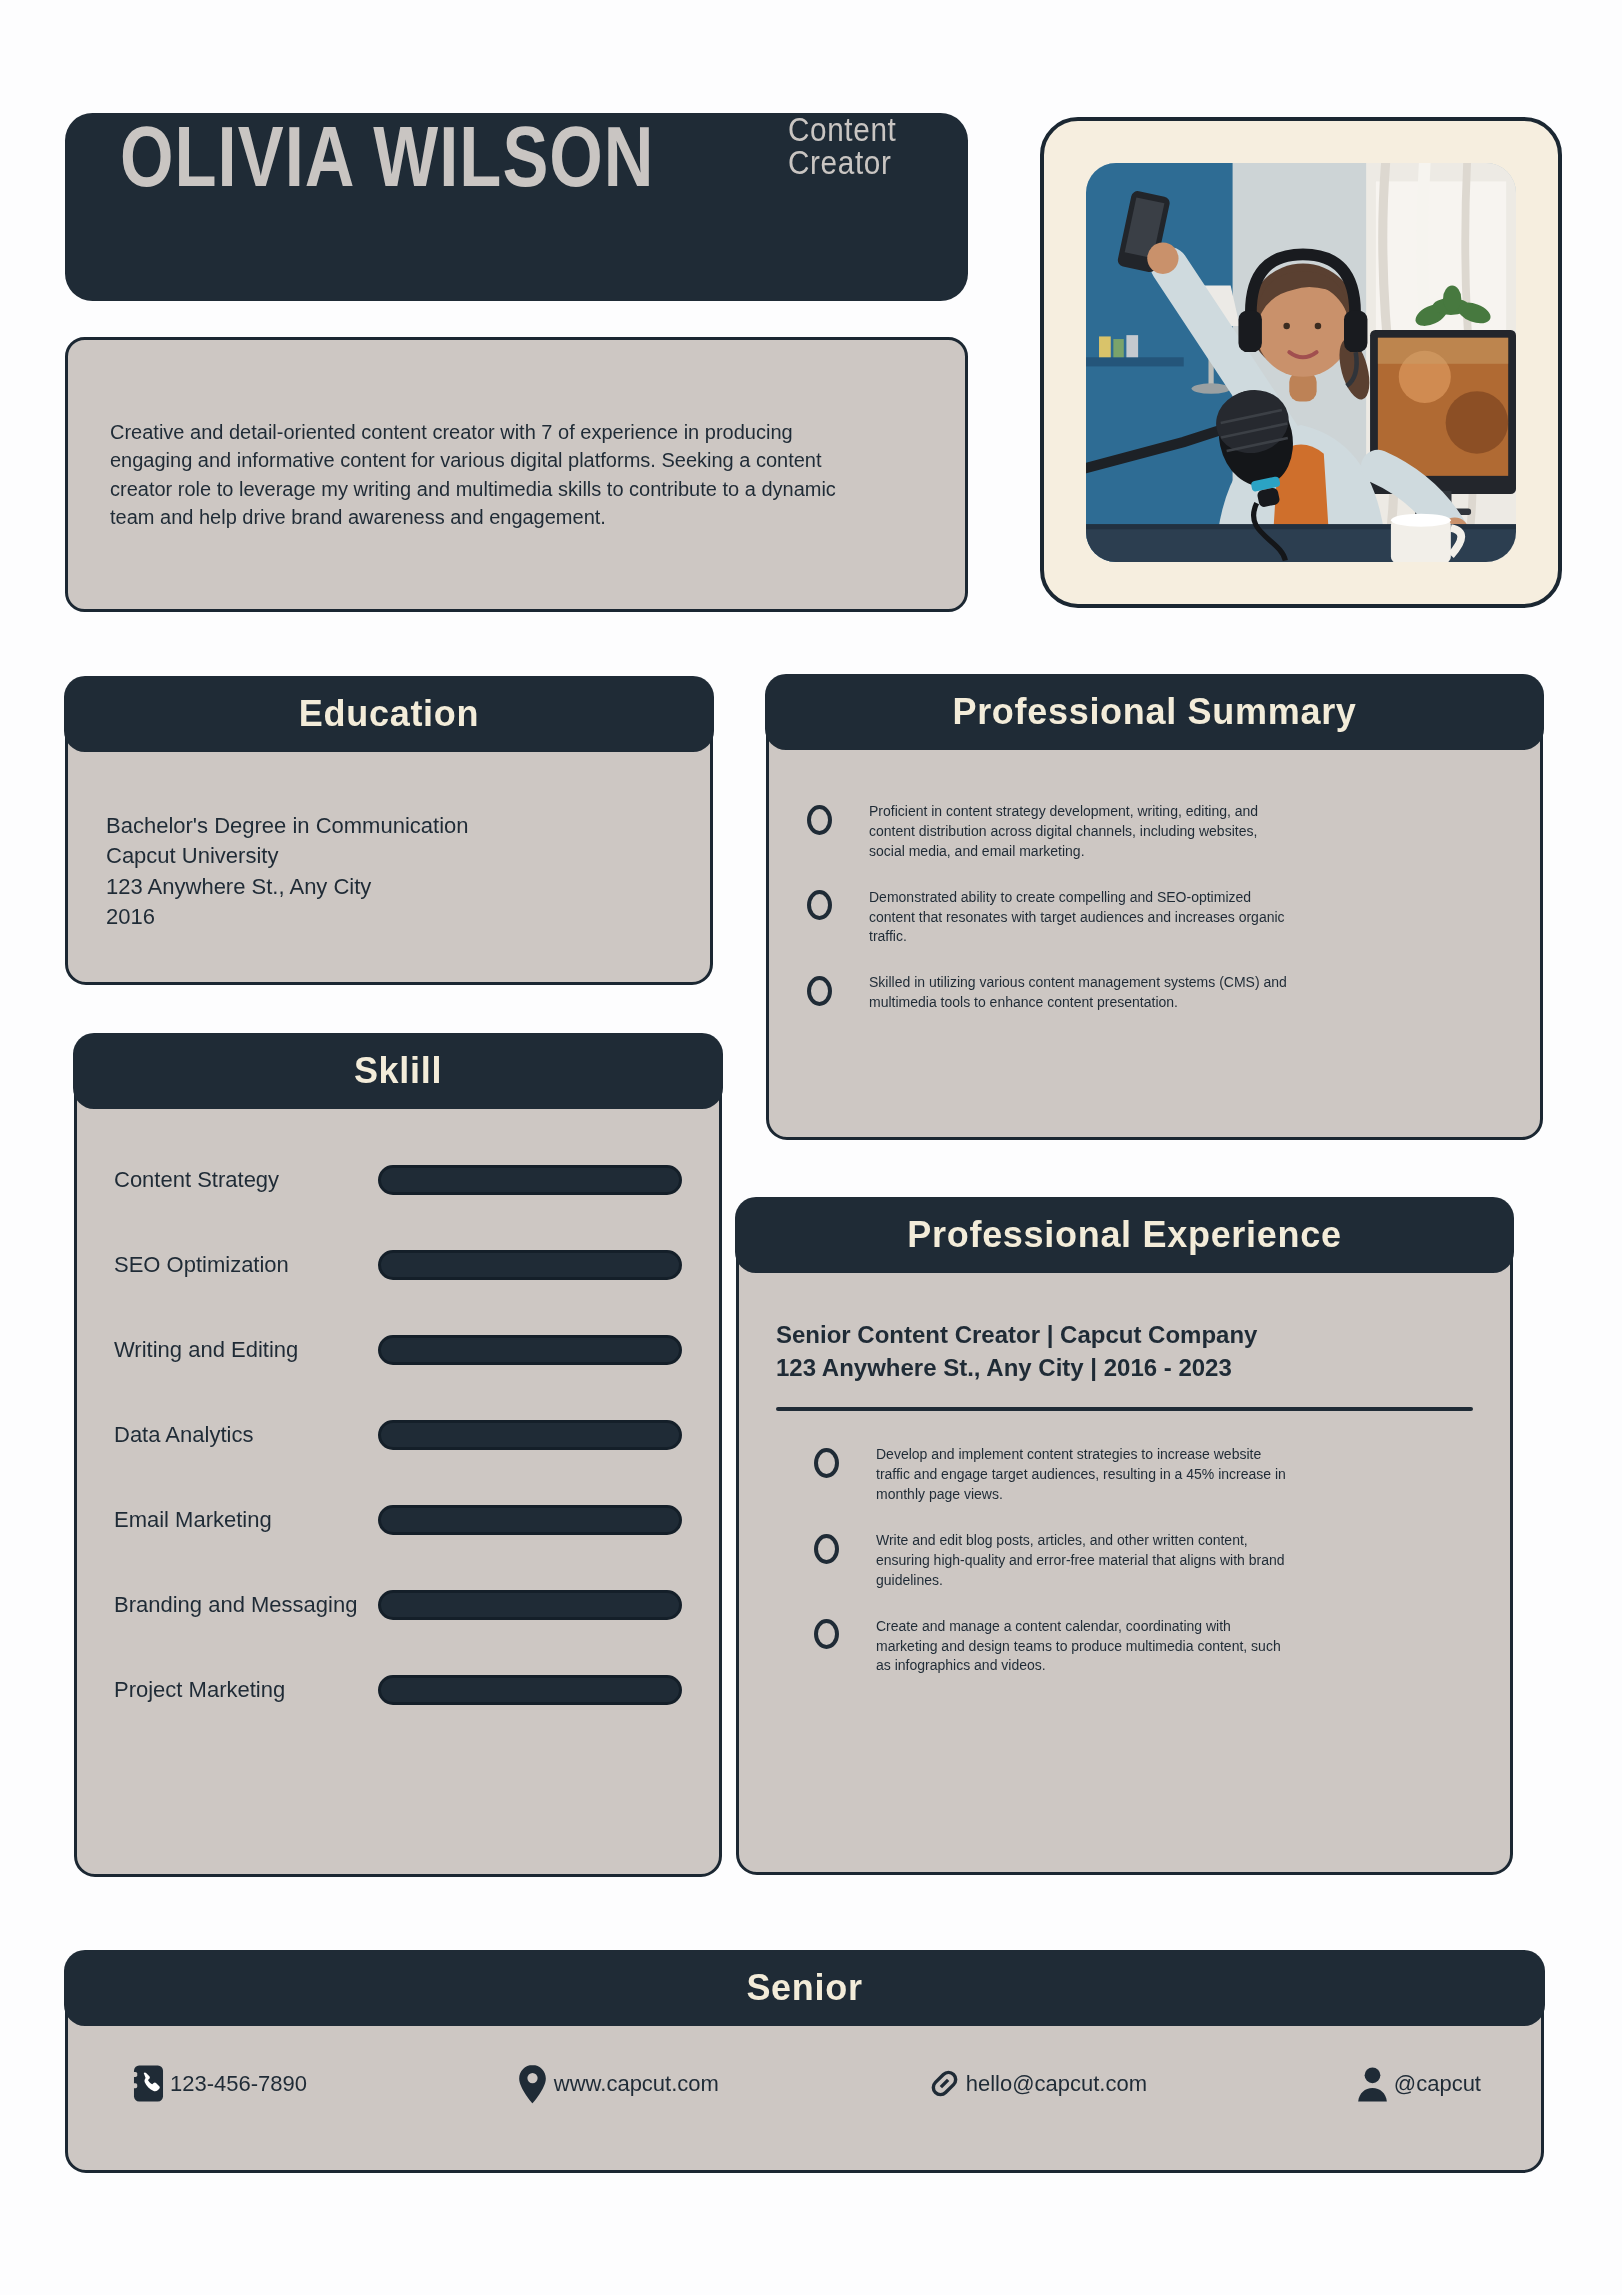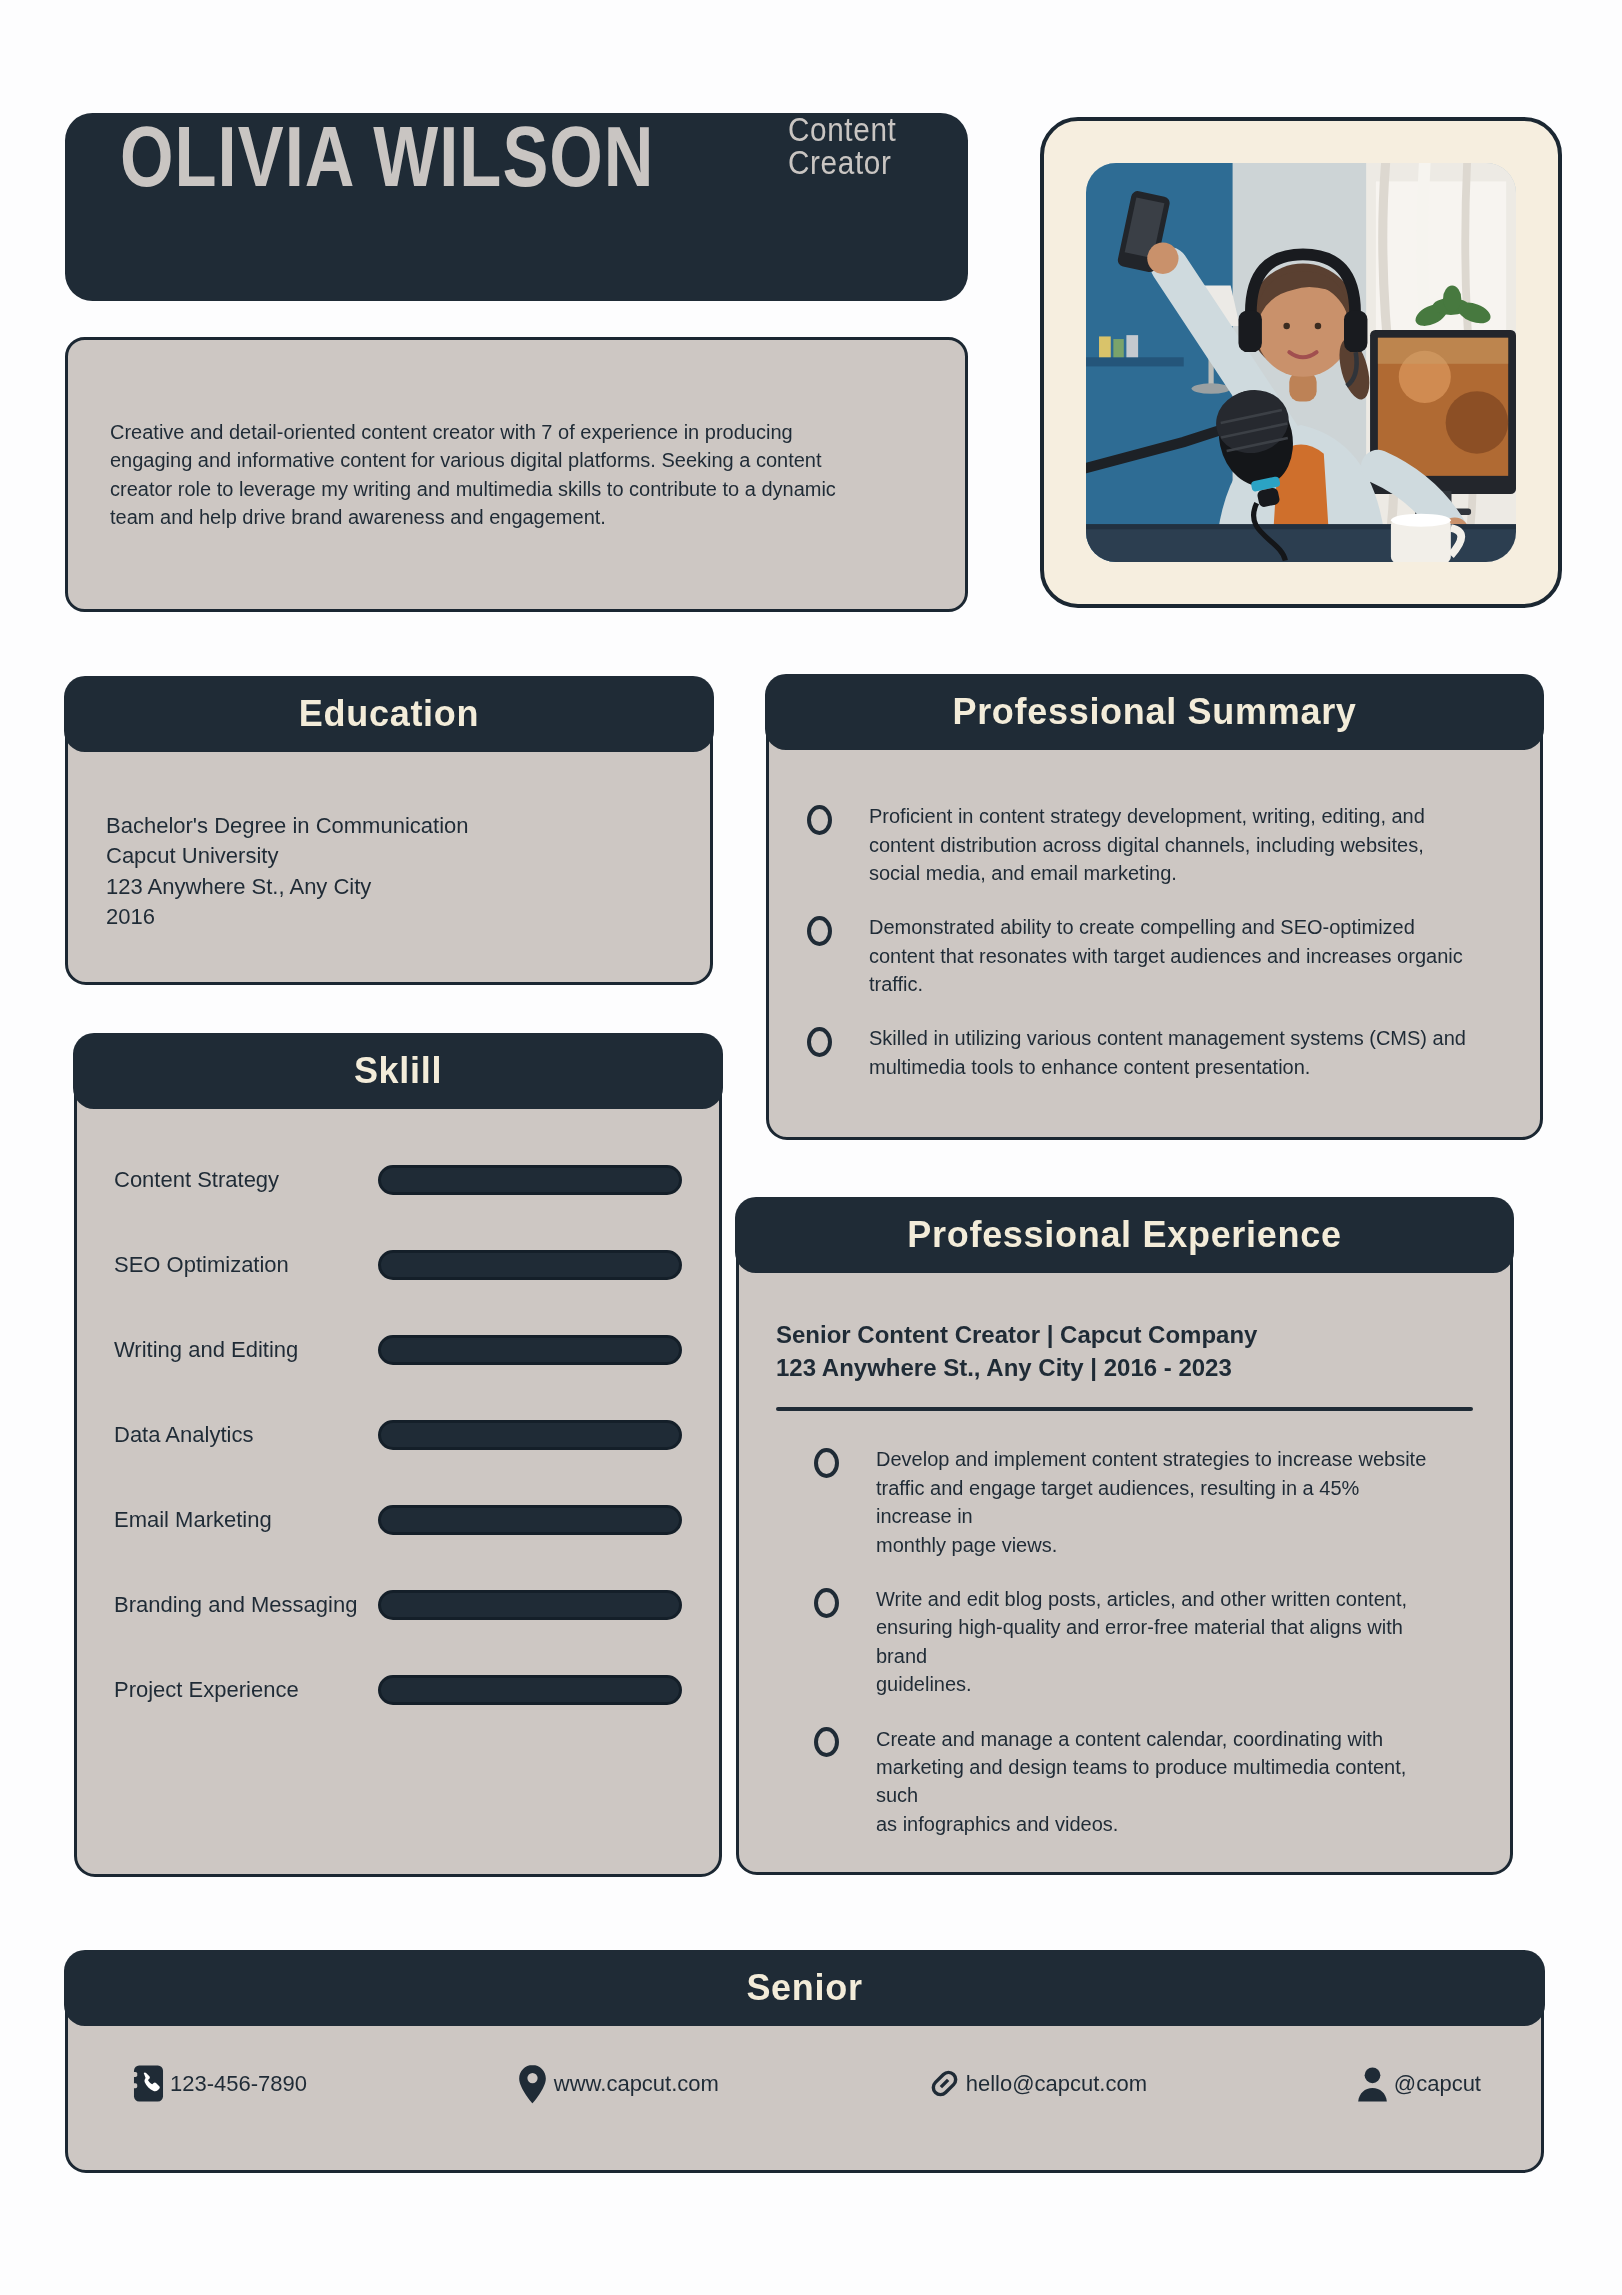--- a/index.html
+++ b/index.html
@@ -72,21 +72,21 @@
   .skill-fill { height:100%; width:58%; background:#6a7178; border-radius:13px; }
   
   .bullets { padding:52px 38px 0; }
   .bullets.no-top { padding-top:0; }
   .bullet { display:flex; align-items:flex-start; margin-bottom:26px; }
   .bullet-circle {
     flex:0 0 auto; width:25px; height:30px; box-sizing:border-box;
     border:4.6px solid #1f2b36; border-radius:50%;
     margin:2.6px 37px 0 0; background:transparent;
   }
-  .bullet-text { font-size:20px; line-height:1.42; white-space:pre-line; }
+  .bullet-text { font-size:14px; line-height:1.42; white-space:pre-line; }
   
   .exp-body { padding:46px 37px 0; }
   .exp-role { font-size:24px; font-weight:bold; line-height:1.35; white-space:pre-line; }
   .exp-divider { height:3.9px; background:#1f2b36; margin:23.6px 0 34px; border-radius:2px; }
   
   .contact-row {
     display:flex; align-items:center; justify-content:space-between;
     padding:37px 60px 0;
   }
   .contact-item { display:flex; align-items:center; gap:1px; }
@@ -220,21 +220,21 @@
     </div>
     <div class="skill-row">
       <span class="skill-label">Email Marketing</span>
       <span class="skill-bar"><span class="skill-fill" style="width: 58%;"></span></span>
     </div>
     <div class="skill-row">
       <span class="skill-label">Branding and Messaging</span>
       <span class="skill-bar"><span class="skill-fill" style="width: 58%;"></span></span>
     </div>
     <div class="skill-row">
-      <span class="skill-label">Project Experience</span>
+      <span class="skill-label">Project Marketing</span>
       <span class="skill-bar"><span class="skill-fill" style="width: 58%;"></span></span>
     </div>
   </div>
 </div>
 
 <div class="card" id="psummary-card">
   <div class="card-header">
     <div class="card-title">Professional Summary</div>
   </div>
   <div class="bullets">

